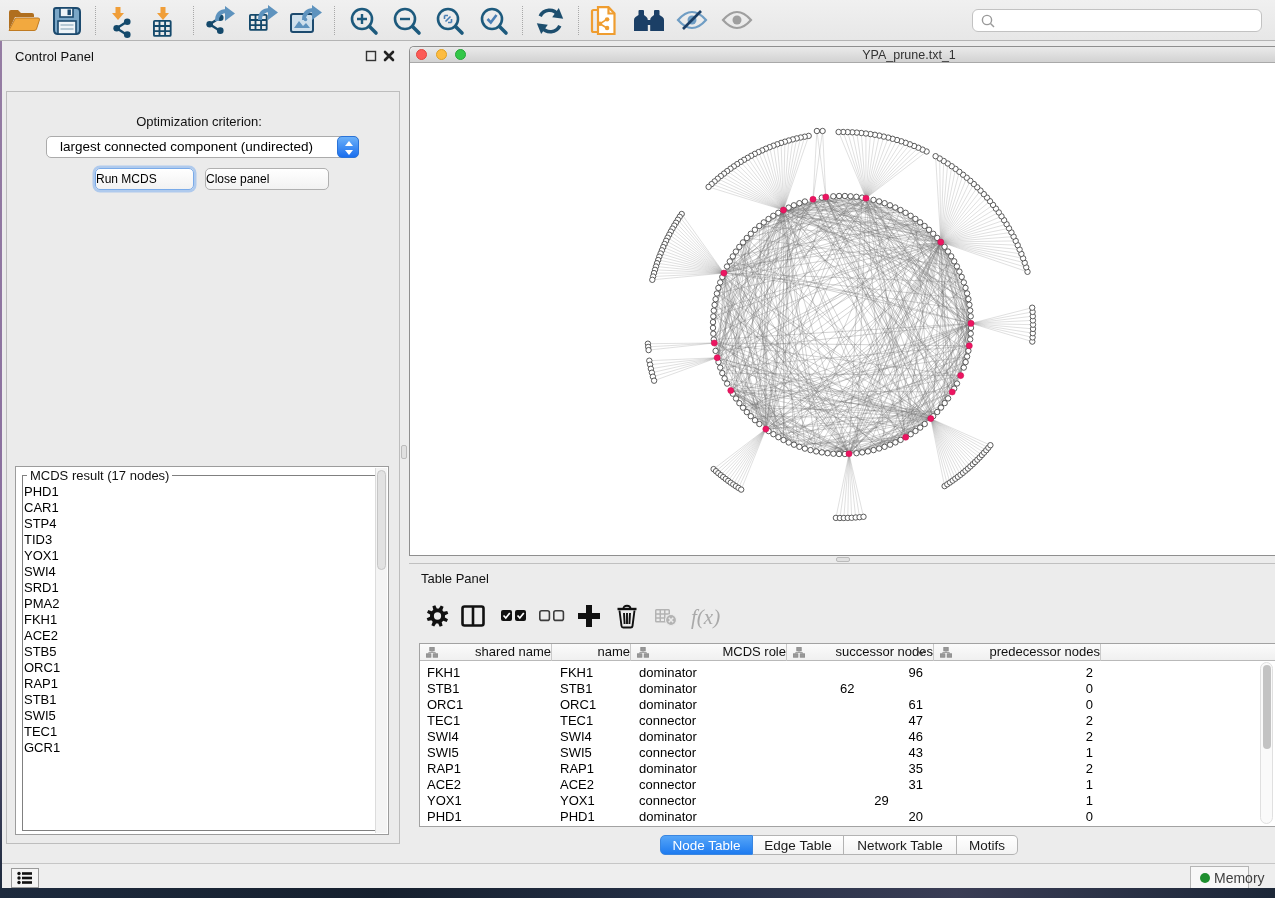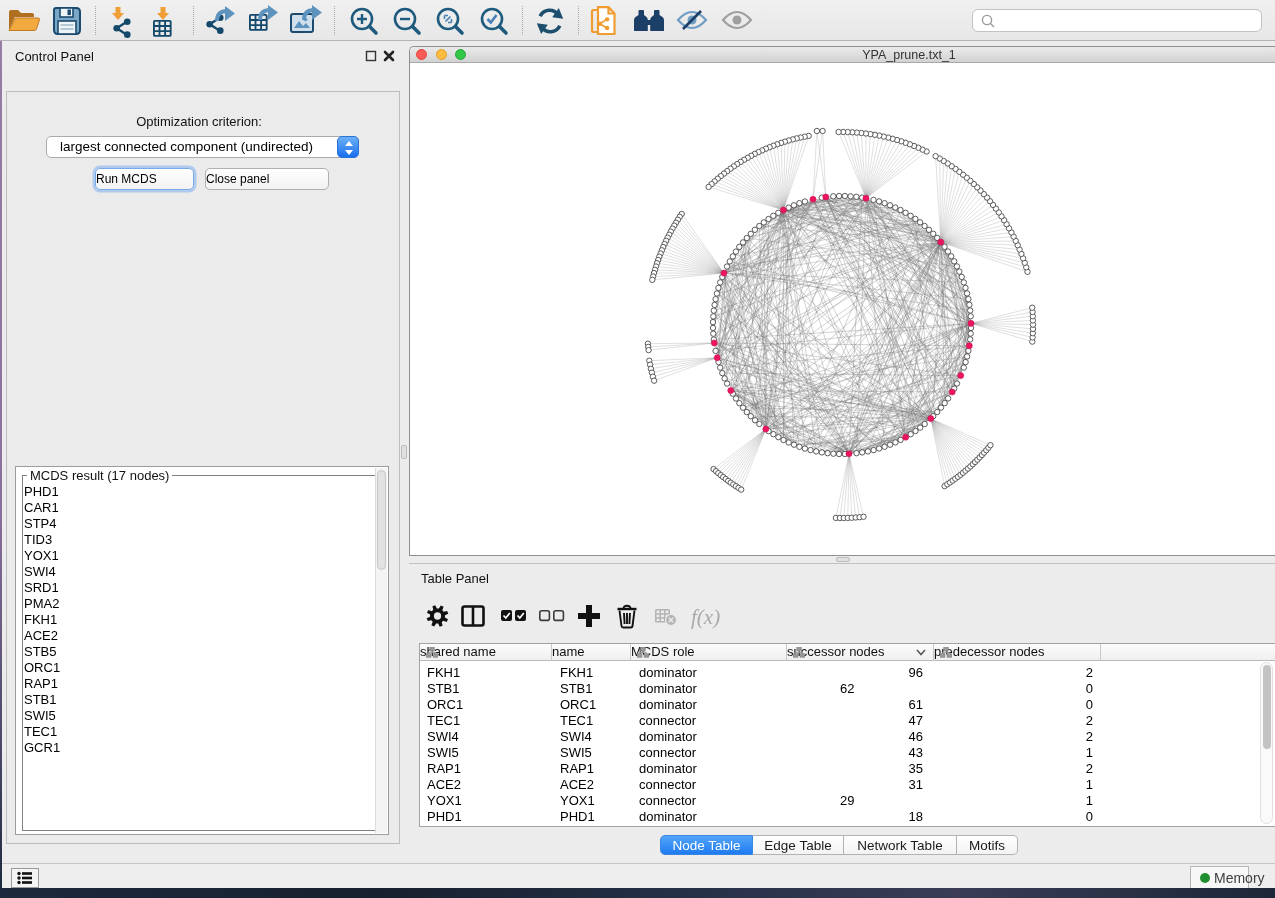--- a/index.html
+++ b/index.html
@@ -46,21 +46,21 @@
 #net-title{position:absolute;left:0;top:0;width:100%;height:16px;background:linear-gradient(#eaeaea,#d2d2d2);border-bottom:1px solid #a9a9a9;border-radius:5px 0 0 0}
 #net-title .t{position:absolute;left:499px;top:1px;transform:translateX(-50%);font-size:12.5px;color:#333}
 .tl{position:absolute;top:2px;width:11px;height:11px;border-radius:50%}
 svg.net{position:absolute;left:0;top:17px}
 
 #tp{left:409px;top:563px;width:866px;height:300px;background:#ececec;border-top:1px solid #c0c0c0}
 #tp-title{position:absolute;left:12px;top:7px;font-size:13px;color:#111}
 #tp-tools{position:absolute;left:0;top:0}
 #tbl{position:absolute;left:10px;top:79px;width:857px;height:184px;background:#fff;border:1px solid #a2a2a2}
 #thead{position:absolute;left:0;top:0;width:100%;height:17px;background:linear-gradient(#fbfbfb,#f0f0f0);border-bottom:1px solid #b9b9b9;font-size:13px;color:#111}
-.hc{position:absolute;top:0;height:17px;border-right:1px solid #c9c9c9;text-align:left;line-height:16px}
+.hc{position:absolute;top:0;height:17px;border-right:1px solid #c9c9c9;text-align:right;line-height:16px}
 .rowtxt{position:absolute;font-size:13px;color:#000;line-height:16px;white-space:pre}
 #tscroll{position:absolute;right:2px;top:18px;width:13px;bottom:2px;background:#fafafa;border:1px solid #e0e0e0;border-radius:7px}
 #tthumb{position:absolute;left:1.5px;top:2px;width:8px;height:84px;background:#c3c3c3;border-radius:5px}
 #tp-tabs{left:251px;top:271px}
 .tab2{border:1px solid #b3b3b3;border-left:none;background:linear-gradient(#ffffff,#f3f3f3);font-size:13.5px;line-height:19px;text-align:center;height:20px}
 
 #status{left:0;top:863px;width:1275px;height:26px;background:#eeeeee;border-top:1px solid #c6c6c6}
 #lstbtn{position:absolute;left:11px;top:4px;width:28px;height:20px;background:#f4f4f4;border:1px solid #9a9a9a}
 #membtn{position:absolute;left:1190px;top:2px;width:59px;height:23px;background:#f7f7f7;border:1px solid #b5b5b5;font-size:14px;line-height:22px;color:#404040}
 #memdot{position:absolute;left:9px;top:6px;width:10px;height:10px;border-radius:50%;background:#1e8e2e}
@@ -663,26 +663,26 @@
       <div class="rowtxt" style="left:420px;top:117px;width:83px;text-align:right">35</div>
       <div class="rowtxt" style="left:590px;top:117px;width:83px;text-align:right">2</div>
       <div class="rowtxt" style="left:7px;top:133px">ACE2</div>
       <div class="rowtxt" style="left:140px;top:133px">ACE2</div>
       <div class="rowtxt" style="left:219px;top:133px">connector</div>
       <div class="rowtxt" style="left:420px;top:133px;width:83px;text-align:right">31</div>
       <div class="rowtxt" style="left:590px;top:133px;width:83px;text-align:right">1</div>
       <div class="rowtxt" style="left:7px;top:149px">YOX1</div>
       <div class="rowtxt" style="left:140px;top:149px">YOX1</div>
       <div class="rowtxt" style="left:219px;top:149px">connector</div>
-      <div class="rowtxt" style="left:420px;top:149px;width:83px;text-align:left">29</div>
+      <div class="rowtxt" style="left:420px;top:149px;width:83px;text-align:center">29</div>
       <div class="rowtxt" style="left:590px;top:149px;width:83px;text-align:right">1</div>
       <div class="rowtxt" style="left:7px;top:165px">PHD1</div>
       <div class="rowtxt" style="left:140px;top:165px">PHD1</div>
       <div class="rowtxt" style="left:219px;top:165px">dominator</div>
-      <div class="rowtxt" style="left:420px;top:165px;width:83px;text-align:right">18</div>
+      <div class="rowtxt" style="left:420px;top:165px;width:83px;text-align:right">20</div>
       <div class="rowtxt" style="left:590px;top:165px;width:83px;text-align:right">0</div>
   <div id="tscroll">
         <div id="tthumb"></div>
       </div>
  </div>
  <div class="tabrow" id="tp-tabs">
   <div class="tab2 first" style="width:93px;background:linear-gradient(#55a5f8,#1e7bf0);color:#fff;border-color:#3a86e0;border-left:1px solid #3a86e0;border-radius:5px 0 0 5px">Node Table</div>
   <div class="tab2" style="width:91px">Edge Table</div>
   <div class="tab2" style="width:113px">Network Table</div>
   <div class="tab2" style="width:61px;border-radius:0 5px 5px 0">Motifs</div>

